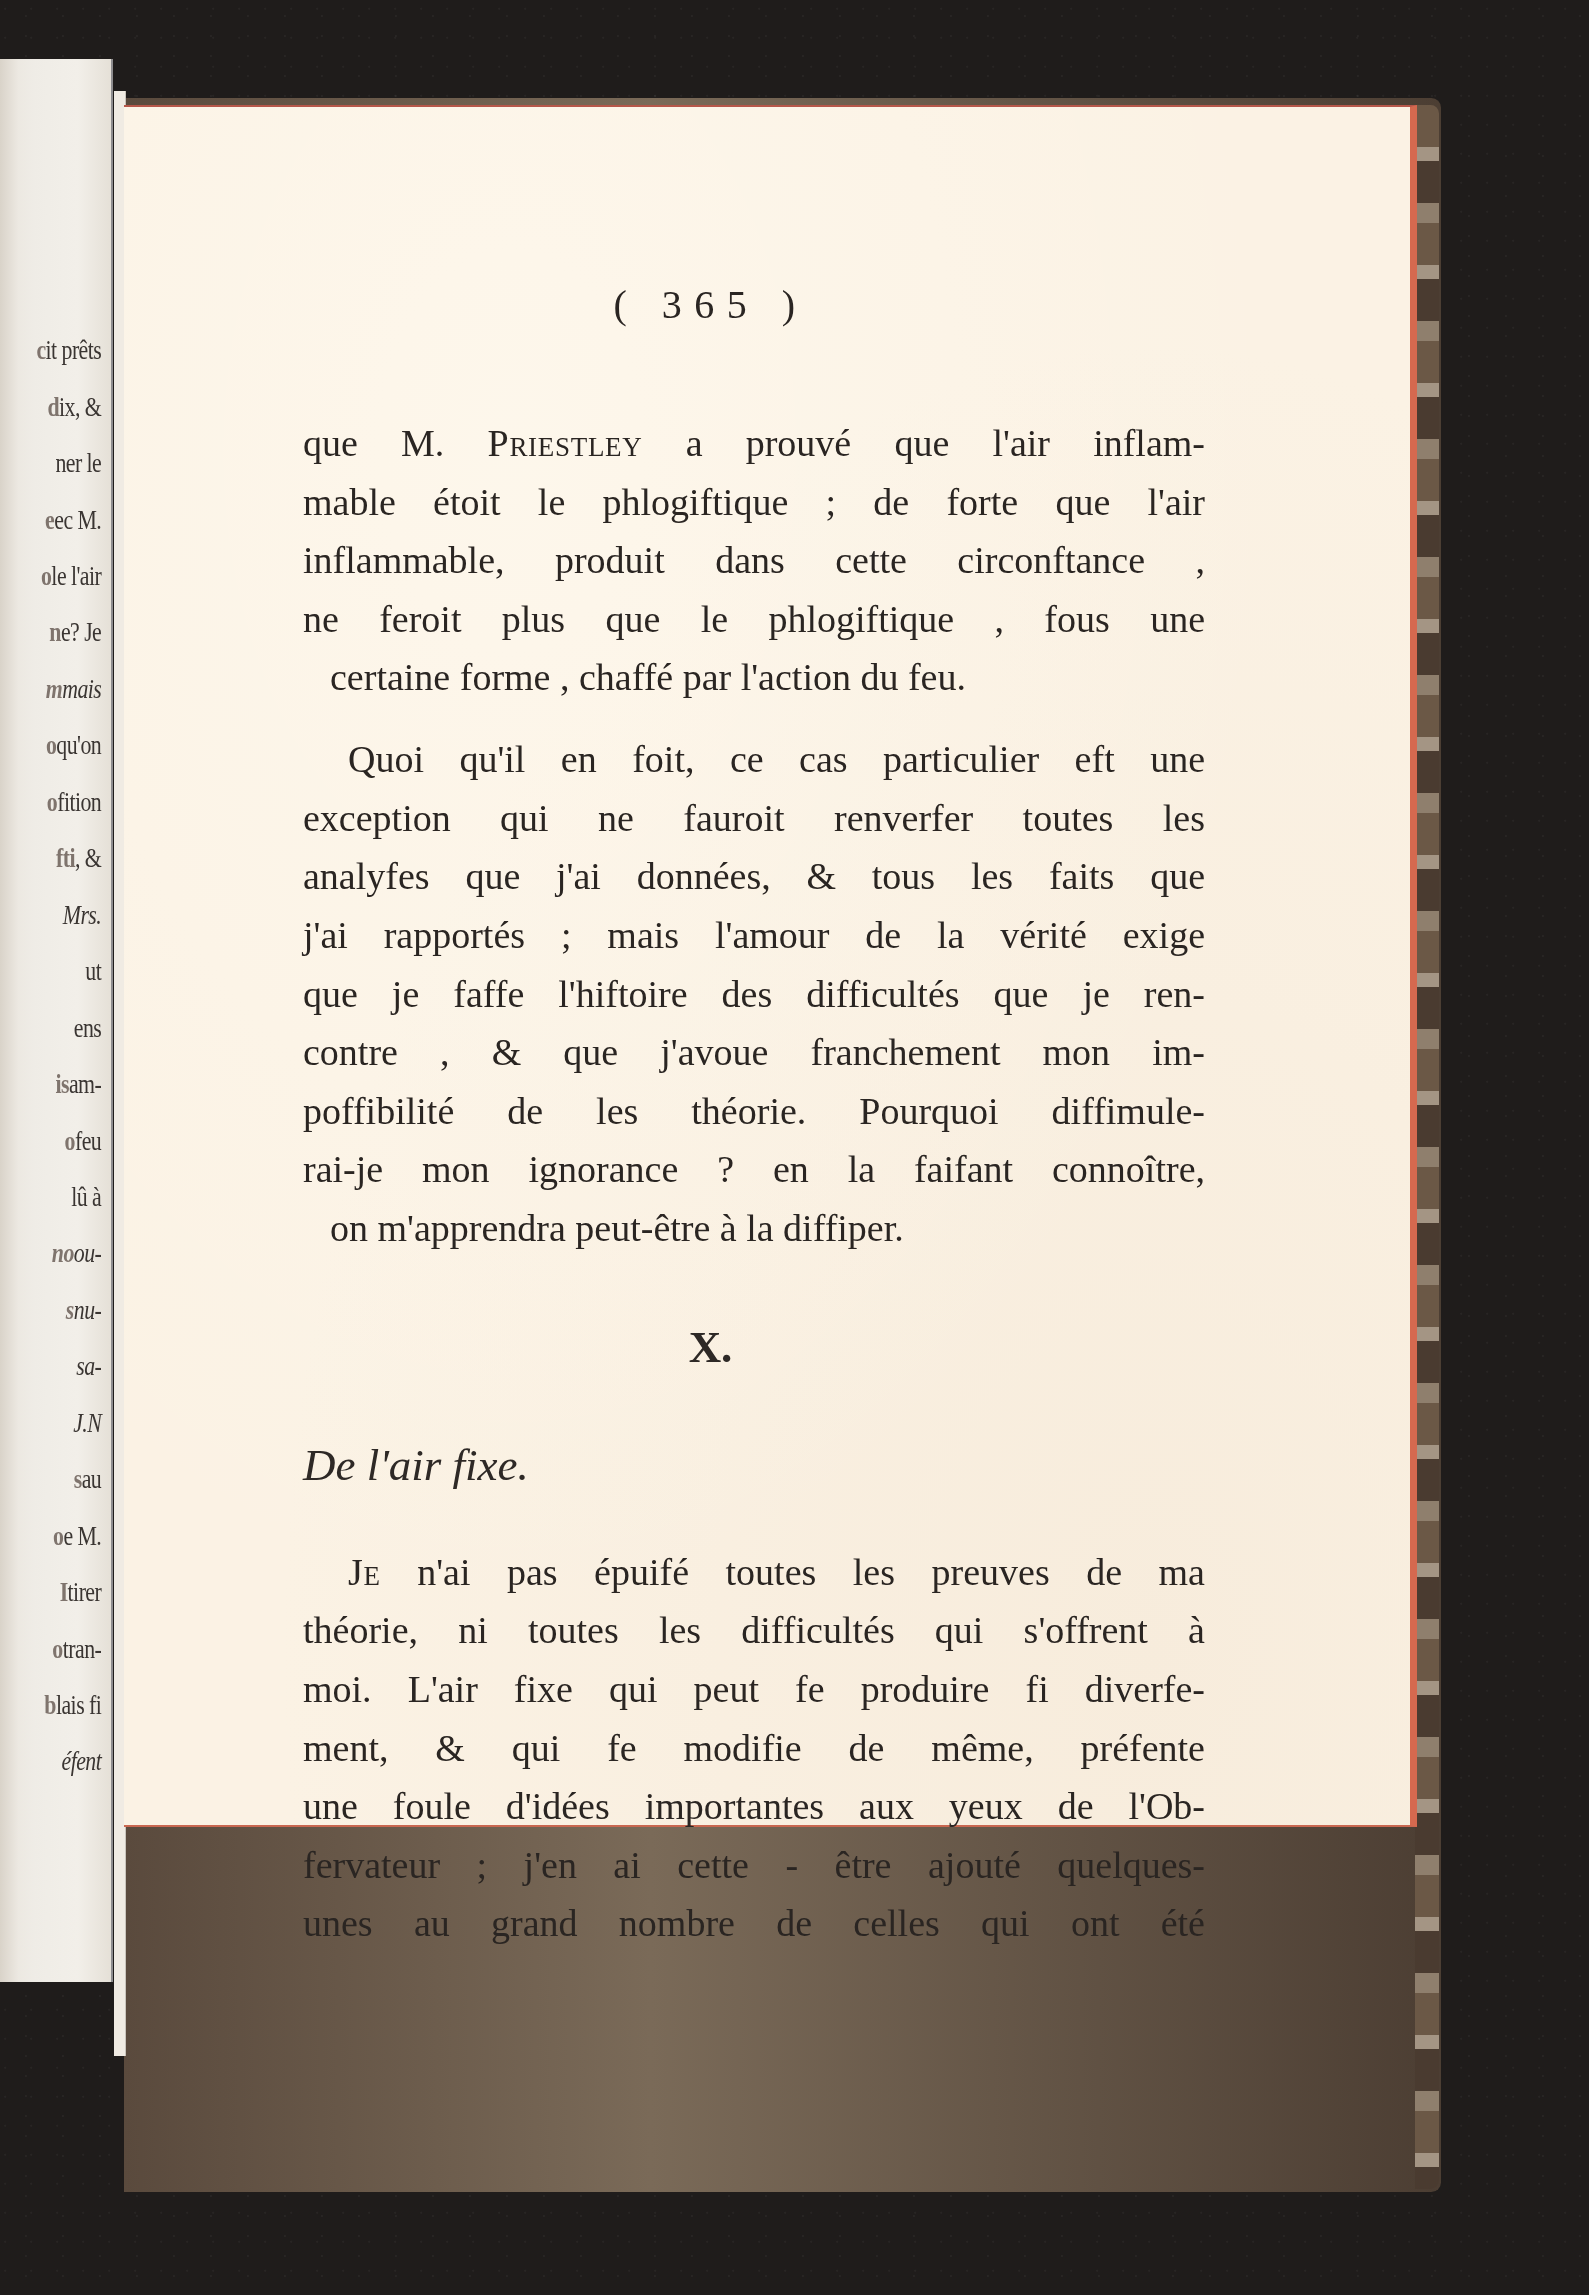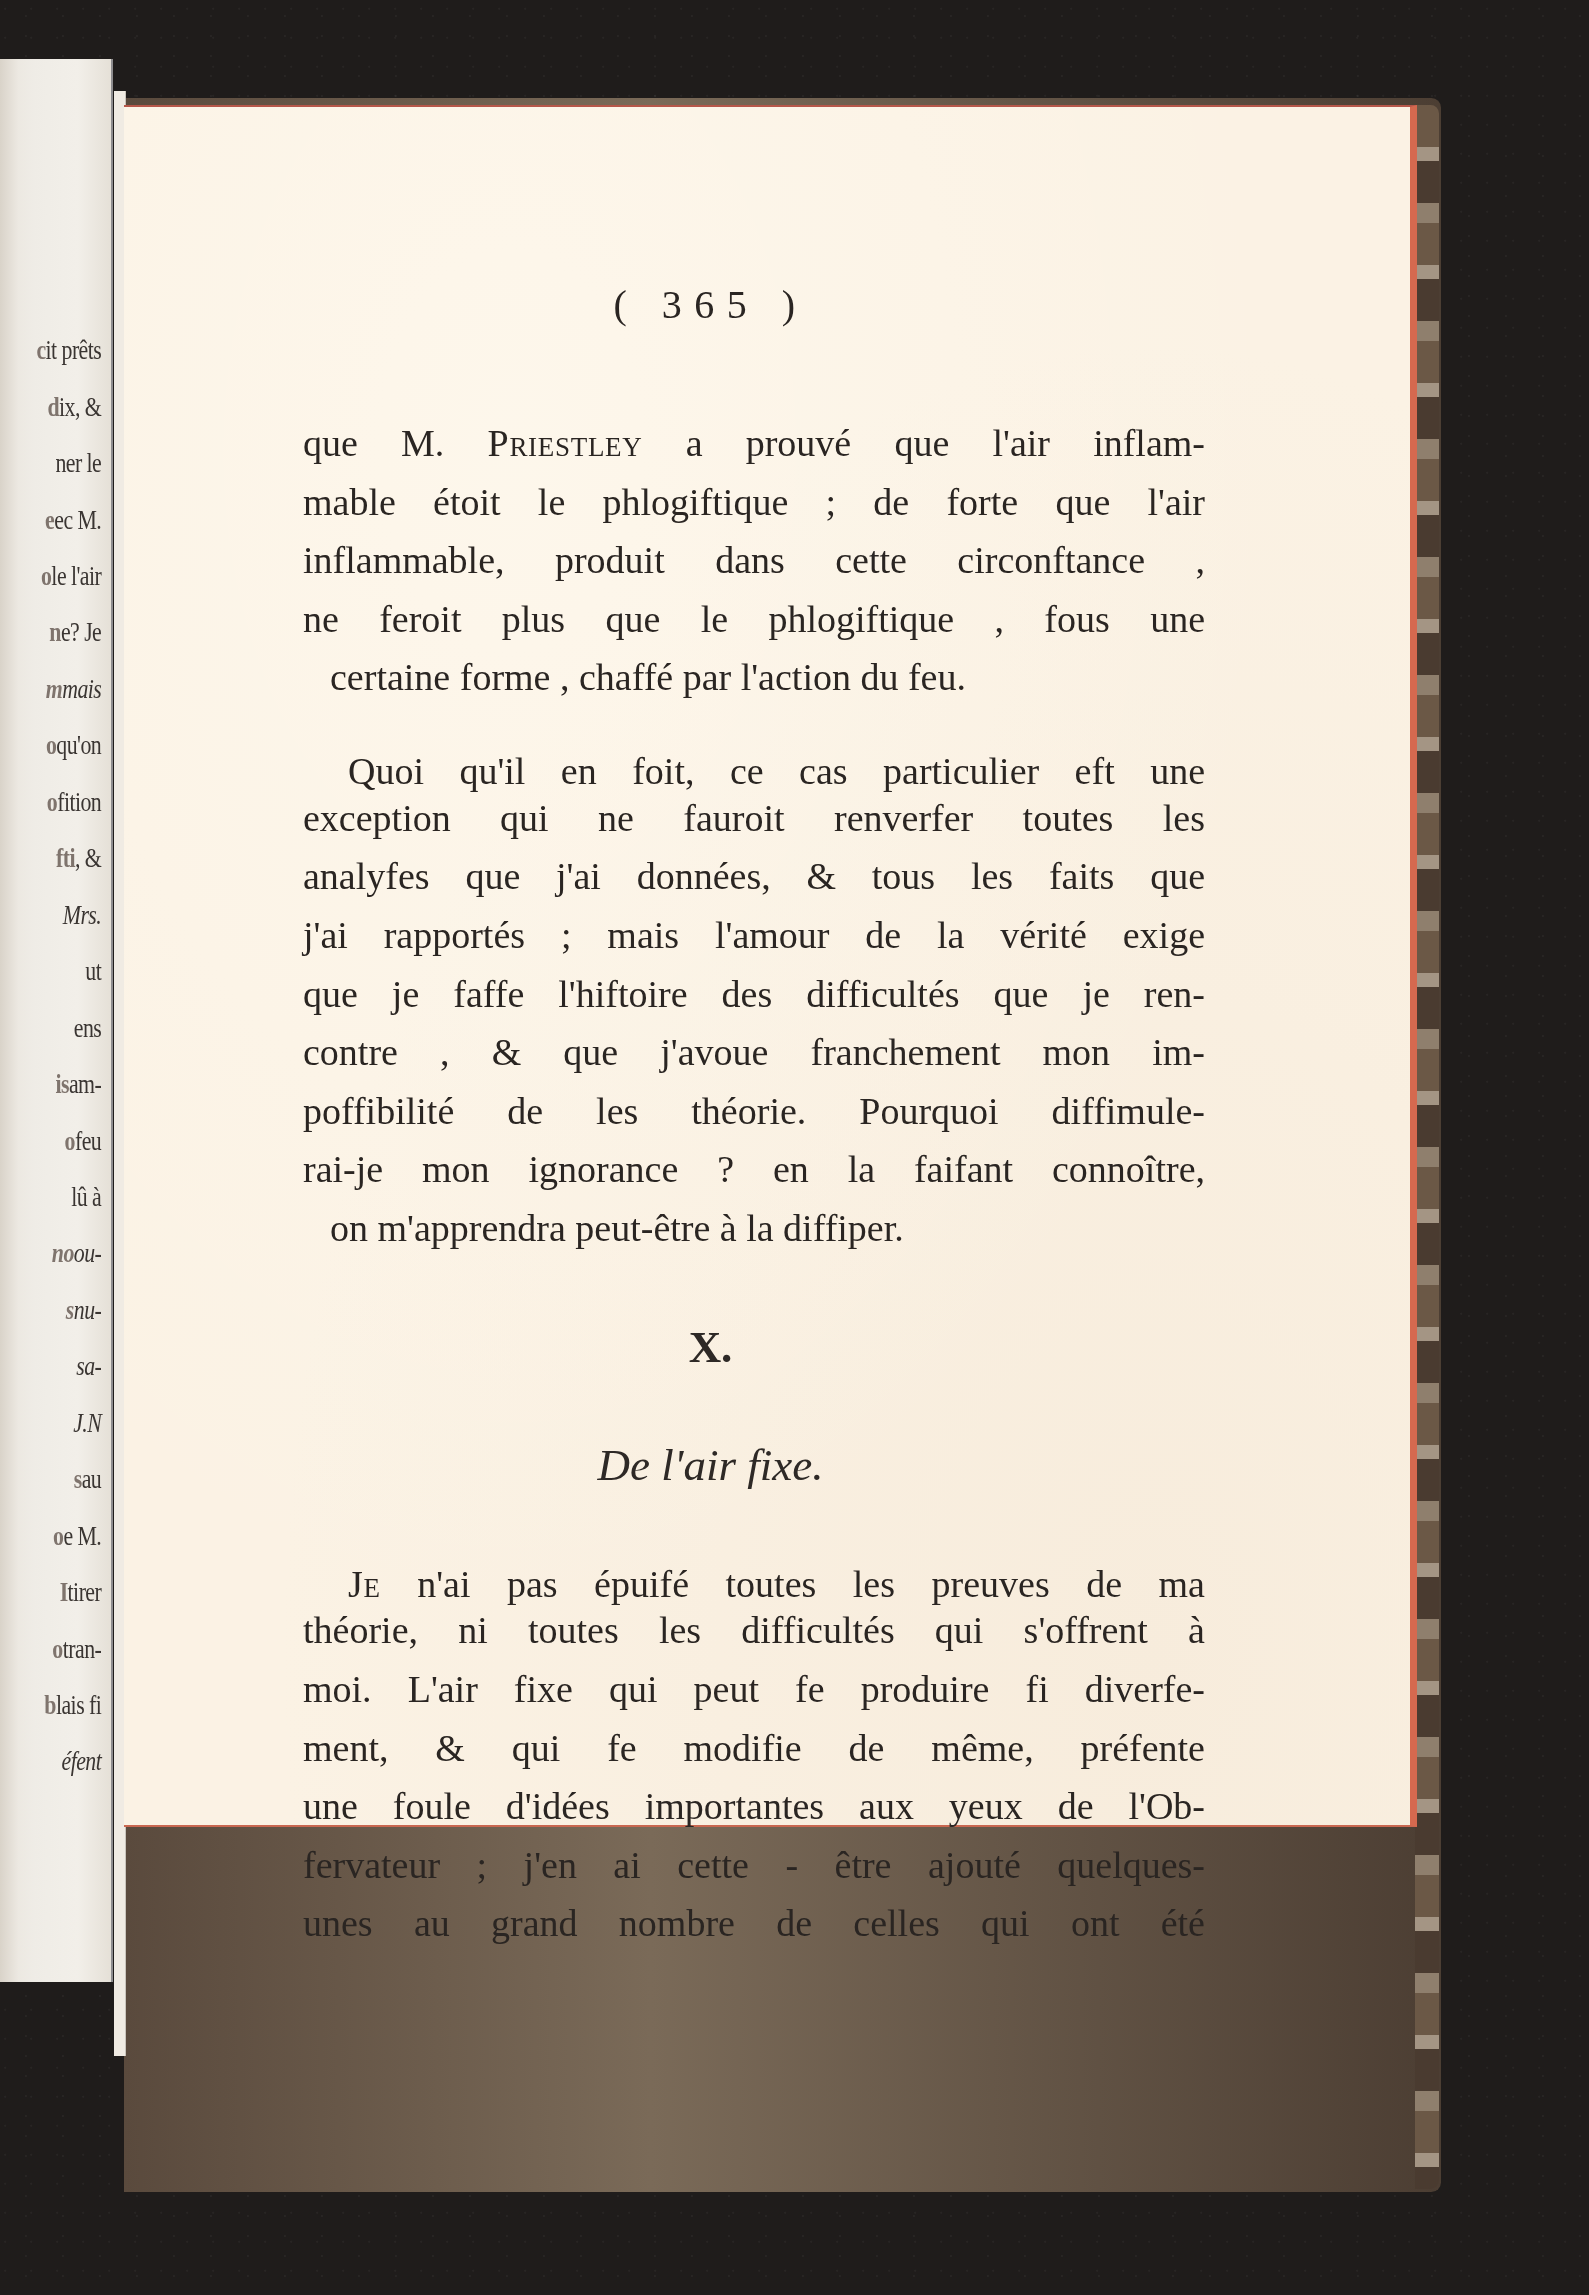--- a/index.html
+++ b/index.html
@@ -64,28 +64,28 @@
   }
   .page-number {
     position: absolute; left: 0; width: 815px; top: 174px; text-align: center;
     font-size: 40px; letter-spacing: 12.5px; color: #2a2522;
   }
   .line {
     position: absolute; left: 0; width: 902px; font-size: 38px; line-height: 42px; white-space: nowrap;
     text-align: justify; text-align-last: justify;
   }
   .line.last { text-align-last: left; margin-left: 27px; }
-  .line.indent { padding-left: 45px; box-sizing: border-box; margin-top: 12px; }
+  .line.indent { padding-left: 45px; box-sizing: border-box; }
   .sc { font-variant: small-caps; letter-spacing: 0.7px; }
   .section-number {
     position: absolute; left: 0; width: 815px; top: 1214px; text-align: center;
     font-size: 45px; font-weight: bold; color: #2e2926;
   }
   .section-title {
-    position: absolute; left: 0; width: 815px; top: 1332px; text-align: center;
+    position: absolute; left: 0; width: 815px; top: 1332px; text-align: left;
     font-size: 45px; font-style: italic; color: #2e2926;
   }
 </style>
 </head>
 <body>
 
 <div class="left-page">
   <div id="left-lines">
       <div class="left-line" style="top: 275px;"><span class="ghost">c</span><span>it prêts</span></div>
       <div class="left-line" style="top: 332px;"><span class="ghost">d</span><span>ix, &amp;</span></div>

